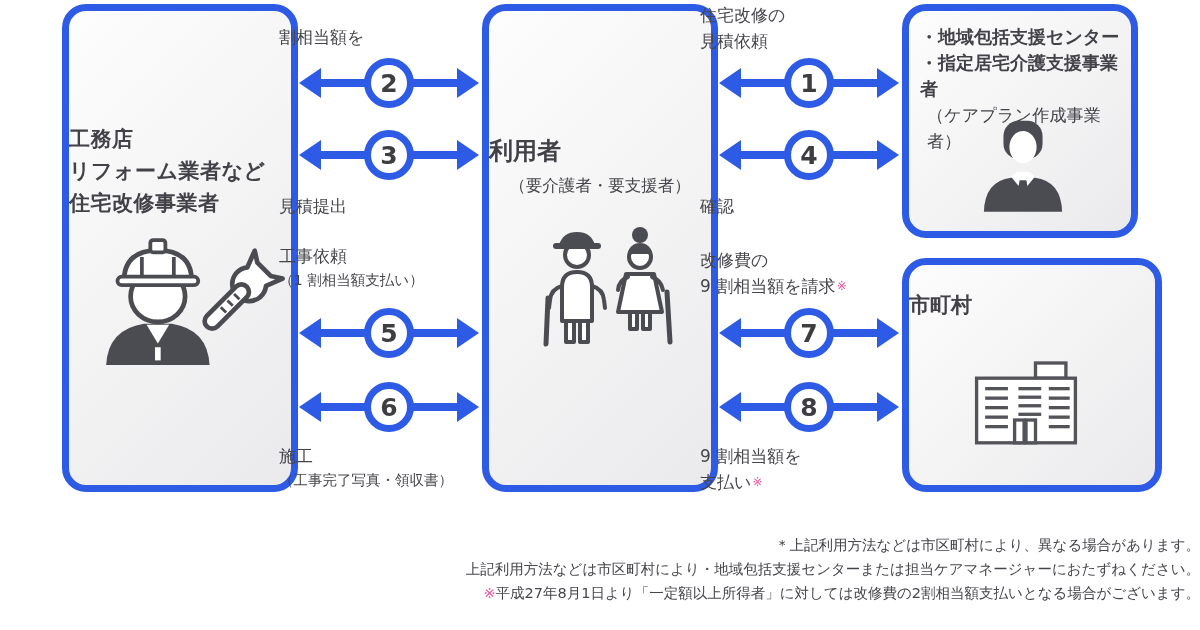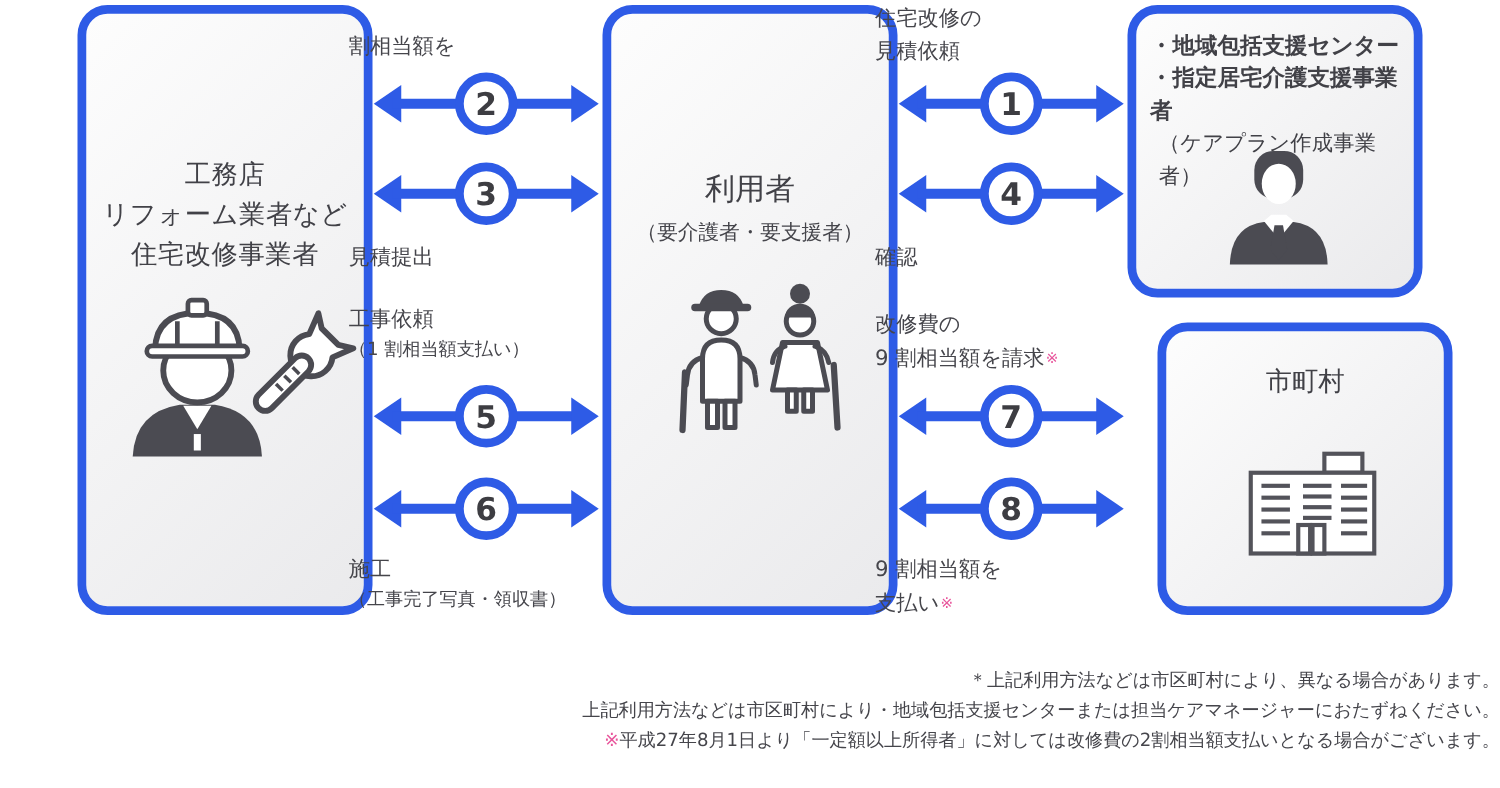--- a/index.html
+++ b/index.html
@@ -18,23 +18,23 @@
 
   
   .bbox{
     position:absolute;box-sizing:border-box;
     border:7px solid var(--blue);border-radius:24px;
     background:linear-gradient(135deg,#fdfdfd 0%,#eaeaec 100%);
   }
   #box-contractor{left:62px;top:4px;width:236px;height:488px;}
   #box-user{left:482px;top:4px;width:236px;height:488px;}
   #box-support{left:902px;top:4px;width:236px;height:234px;}
-  #box-municipality{left:902px;top:258px;width:236px;height:234px;margin-left:24px;}
-
-  .box-title{position:absolute;left:0;right:0;text-align:center;font-weight:400;color:#414147;}
+  #box-municipality{left:902px;top:258px;width:260px;height:234px;}
+
+  .box-title{position:absolute;left:0;right:0;font-weight:700;color:#414147;}
   .contractor-lines{top:112px;font-size:21px;line-height:32px;letter-spacing:.5px;}
   .user-title{top:124px;font-size:24px;line-height:32px;}
   .user-sub{position:absolute;left:0;right:0;top:164px;text-align:center;font-size:16.5px;font-weight:500;color:#45454b;}
   .support-lines{position:absolute;left:0;right:0;top:13px;text-align:left;padding-left:11px;font-size:18px;line-height:26px;font-weight:700;color:#414147;}
   .support-lines .plain{font-size:17px;font-weight:400;padding-left:7px;letter-spacing:.2px;}
   .muni-title{top:26px;font-size:21px;}
 
   
   .arrow{position:absolute;width:180px;height:52px;}
   .arrow .shaft{position:absolute;left:15px;right:15px;top:22px;height:8px;background:var(--blue);}

